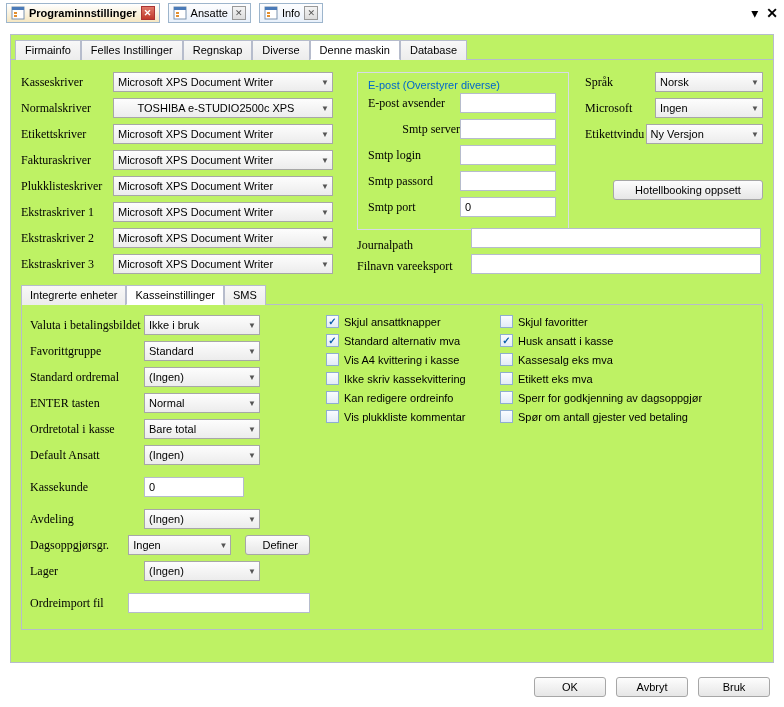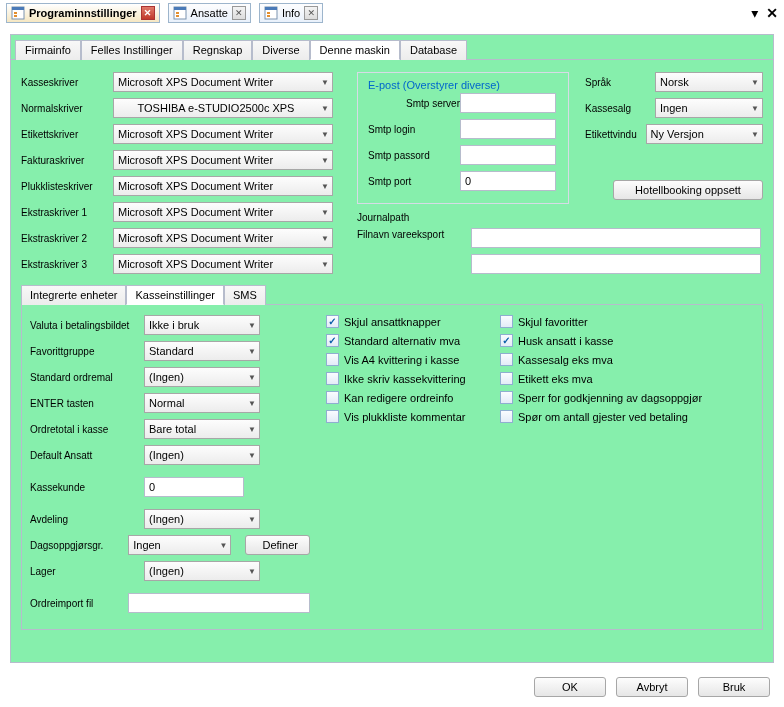--- a/index.html
+++ b/index.html
@@ -54,21 +54,21 @@
   margin-left: auto;
   display:flex; gap:8px; align-items:center;
   font-size:14px;
 }
 .title-right span { cursor:default; }
 
 .main-panel {
   position:absolute;
   left:10px; top:34px; right:10px; bottom:44px;
   border:1px solid #b6bccc;
-  background:#86efac;
+  background:#bef264;
 }
 .tab-row {
   display:flex;
   border-bottom:1px solid #b6bccc;
   padding: 4px 4px 0 4px;
   gap:0;
 }
 .tab {
   border:1px solid #b6bccc;
   border-bottom:none;
@@ -85,21 +85,22 @@
   z-index:2;
 }
 .tab-content { padding: 12px 10px; }
 
 .form-row {
   display:flex; align-items:center;
   margin-bottom:6px;
 }
 .form-row label {
   width:92px;
-  font-size:10px;
+  font-size:12px;
+  font-family:Liberation Serif, serif;
 }
 .form-row.wide label { width:114px; }
 .select, select {
   height:20px;
   border:1px solid #a7a7a7;
   background:linear-gradient(#fdfdfd,#ececec);
   font-size:11px;
   padding:1px 18px 1px 4px;
   position:relative;
   display:inline-flex; align-items:center;
@@ -284,20 +285,24 @@
               <span>Microsoft XPS Document Writer</span>
               <span class="arrow">▼</span>
             </div>
           </div>
       </div>
 
       <div class="col" style="width:212px;">
         <div class="group-border">
           <div class="group-title">E-post (Overstyrer diverse)</div>
           <div class="form-row">
+              <label style="width:92px;">E-post avsender</label>
+              <input type="text" style="width: 96px;" value="">
+            </div>
+          <div class="form-row">
               <label style="width:92px;text-align:right;">Smtp server</label>
               <input type="text" style="width: 96px;" value="">
             </div>
           <div class="form-row">
               <label style="width:92px;">Smtp login</label>
               <input type="text" style="width: 96px;" value="">
             </div>
           <div class="form-row">
               <label style="width:92px;">Smtp passord</label>
               <input type="text" style="width: 96px;" value="">
@@ -317,21 +322,21 @@
 
       <div class="col" style="width:178px; margin-left:auto;">
         <div class="form-row">
             <label style="width:70px;">Språk</label>
             <div class="select" style="width:108px;">
               <span>Norsk</span>
               <span class="arrow">▼</span>
             </div>
           </div>
         <div class="form-row">
-            <label style="width:70px;">Kassesalg</label>
+            <label style="width:70px;">Microsoft</label>
             <div class="select" style="width:108px;">
               <span>Ingen</span>
               <span class="arrow">▼</span>
             </div>
           </div>
         <div class="form-row">
             <label style="width:70px;">Etikettvindu</label>
             <div class="select" style="width:132px;">
               <span>Ny Versjon</span>
               <span class="arrow">▼</span>

